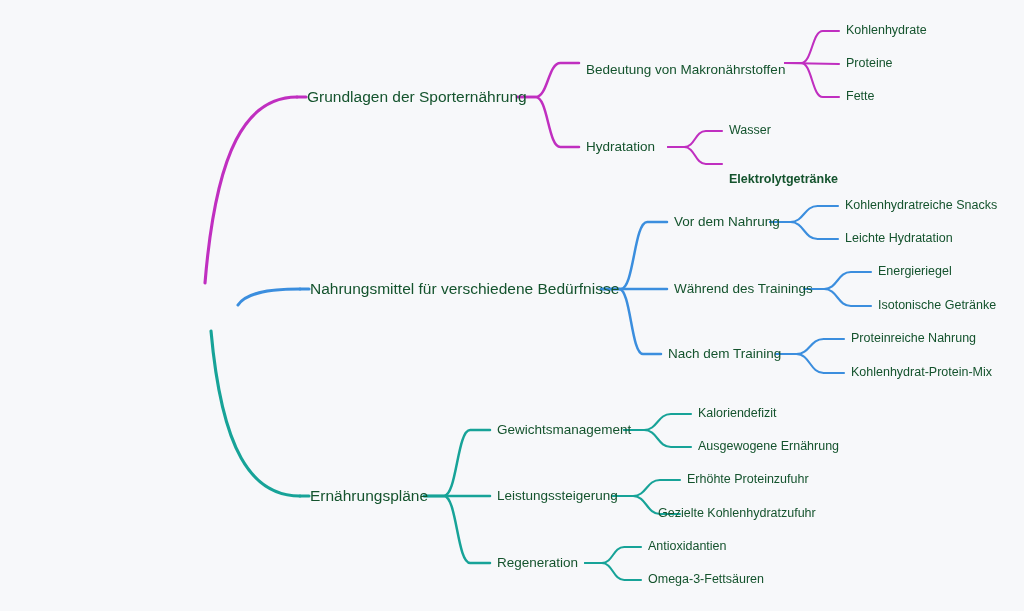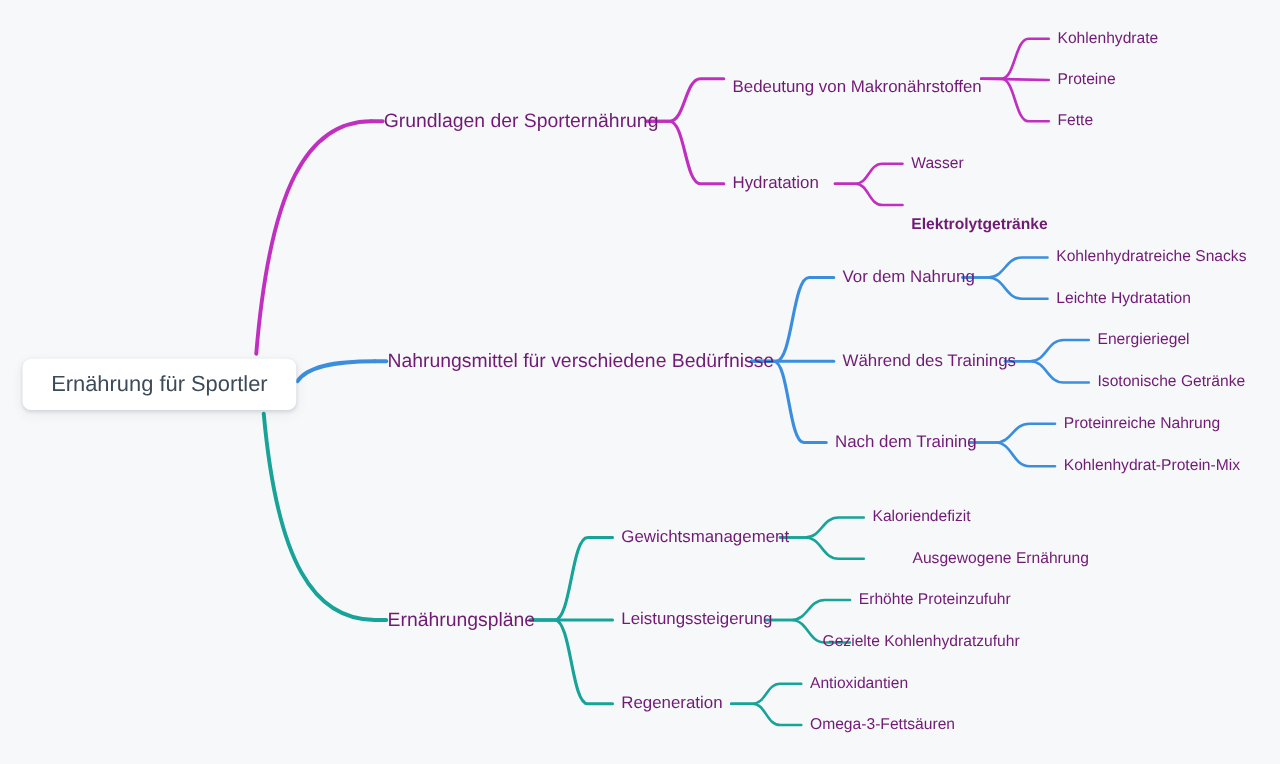--- a/index.html
+++ b/index.html
@@ -22,21 +22,21 @@
     position: absolute;
     top: 0;
     left: 0;
     width: 1024px;
     height: 611px;
   }
   .node-label {
     position: absolute;
     transform: translateY(-50%);
     white-space: nowrap;
-    color: #701a75;
+    color: #14532d;
     line-height: 1.1;
   }
   .lvl1 {
     font-size: 15.5px;
   }
   .lvl2 {
     font-size: 13.5px;
   }
   .lvl3 {
     font-size: 12.5px;
@@ -91,23 +91,20 @@
       <path d="M 624 430 L 644.1 430 C 657.5 430, 657.5 414, 670.9 414 L 691 414" fill="none" stroke="#17a398" stroke-width="2.1" stroke-linecap="round" stroke-linejoin="round"></path>
       <path d="M 624 430 L 644.1 430 C 657.5 430, 657.5 447, 670.9 447 L 691 447" fill="none" stroke="#17a398" stroke-width="2.1" stroke-linecap="round" stroke-linejoin="round"></path>
       <path d="M 424 496 L 490 496" fill="none" stroke="#17a398" stroke-width="2.5" stroke-linecap="round" stroke-linejoin="round"></path>
       <path d="M 613 496 L 633.1 496 C 646.5 496, 646.5 480, 659.9 480 L 680 480" fill="none" stroke="#17a398" stroke-width="2.1" stroke-linecap="round" stroke-linejoin="round"></path>
       <path d="M 613 496 L 633.1 496 C 646.5 496, 646.5 514, 659.9 514 L 680 514" fill="none" stroke="#17a398" stroke-width="2.1" stroke-linecap="round" stroke-linejoin="round"></path>
       <path d="M 424 496 L 443.8 496 C 457 496, 457 563, 470.2 563 L 490 563" fill="none" stroke="#17a398" stroke-width="2.5" stroke-linecap="round" stroke-linejoin="round"></path>
       <path d="M 585 563 L 601.8 563 C 613 563, 613 547, 624.2 547 L 641 547" fill="none" stroke="#17a398" stroke-width="2.1" stroke-linecap="round" stroke-linejoin="round"></path>
       <path d="M 585 563 L 601.8 563 C 613 563, 613 580, 624.2 580 L 641 580" fill="none" stroke="#17a398" stroke-width="2.1" stroke-linecap="round" stroke-linejoin="round"></path>
     </svg>
 
-  <div class="root-node">
-    <span class="root-label">Ernährung für Sportler</span>
-  </div>
 
   <div id="labels">
       <div class="node-label lvl1" style="left: 307px; top: 97px;">Grundlagen der Sporternährung</div>
       <div class="node-label lvl2" style="left: 586px; top: 70px;">Bedeutung von Makronährstoffen</div>
       <div class="node-label lvl3" style="left: 846px; top: 31px;">Kohlenhydrate</div>
       <div class="node-label lvl3" style="left: 846px; top: 64px;">Proteine</div>
       <div class="node-label lvl3" style="left: 846px; top: 97px;">Fette</div>
       <div class="node-label lvl2" style="left: 586px; top: 147px;">Hydratation</div>
       <div class="node-label lvl3" style="left: 729px; top: 131px;">Wasser</div>
       <div class="node-label lvl3" style="left: 729px; top: 180px; font-weight: bold;">Elektrolytgetränke</div>
@@ -117,21 +114,21 @@
       <div class="node-label lvl3" style="left: 845px; top: 239px;">Leichte Hydratation</div>
       <div class="node-label lvl2" style="left: 674px; top: 289px;">Während des Trainings</div>
       <div class="node-label lvl3" style="left: 878px; top: 272px;">Energieriegel</div>
       <div class="node-label lvl3" style="left: 878px; top: 306px;">Isotonische Getränke</div>
       <div class="node-label lvl2" style="left: 668px; top: 354px;">Nach dem Training</div>
       <div class="node-label lvl3" style="left: 851px; top: 339px;">Proteinreiche Nahrung</div>
       <div class="node-label lvl3" style="left: 851px; top: 373px;">Kohlenhydrat-Protein-Mix</div>
       <div class="node-label lvl1" style="left: 310px; top: 496px;">Ernährungspläne</div>
       <div class="node-label lvl2" style="left: 497px; top: 430px;">Gewichtsmanagement</div>
       <div class="node-label lvl3" style="left: 698px; top: 414px;">Kaloriendefizit</div>
-      <div class="node-label lvl3" style="left: 730px; top: 447px;">Ausgewogene Ernährung</div>
+      <div class="node-label lvl3" style="left: 698px; top: 447px;">Ausgewogene Ernährung</div>
       <div class="node-label lvl2" style="left: 497px; top: 496px; text-align: right;">Leistungssteigerung</div>
       <div class="node-label lvl3" style="left: 687px; top: 480px;">Erhöhte Proteinzufuhr</div>
       <div class="node-label lvl3" style="left: 658px; top: 514px;">Gezielte Kohlenhydratzufuhr</div>
       <div class="node-label lvl2" style="left: 497px; top: 563px;">Regeneration</div>
       <div class="node-label lvl3" style="left: 648px; top: 547px;">Antioxidantien</div>
       <div class="node-label lvl3" style="left: 648px; top: 580px;">Omega-3-Fettsäuren</div>
     </div>
 </div>
 
 </body></html>

